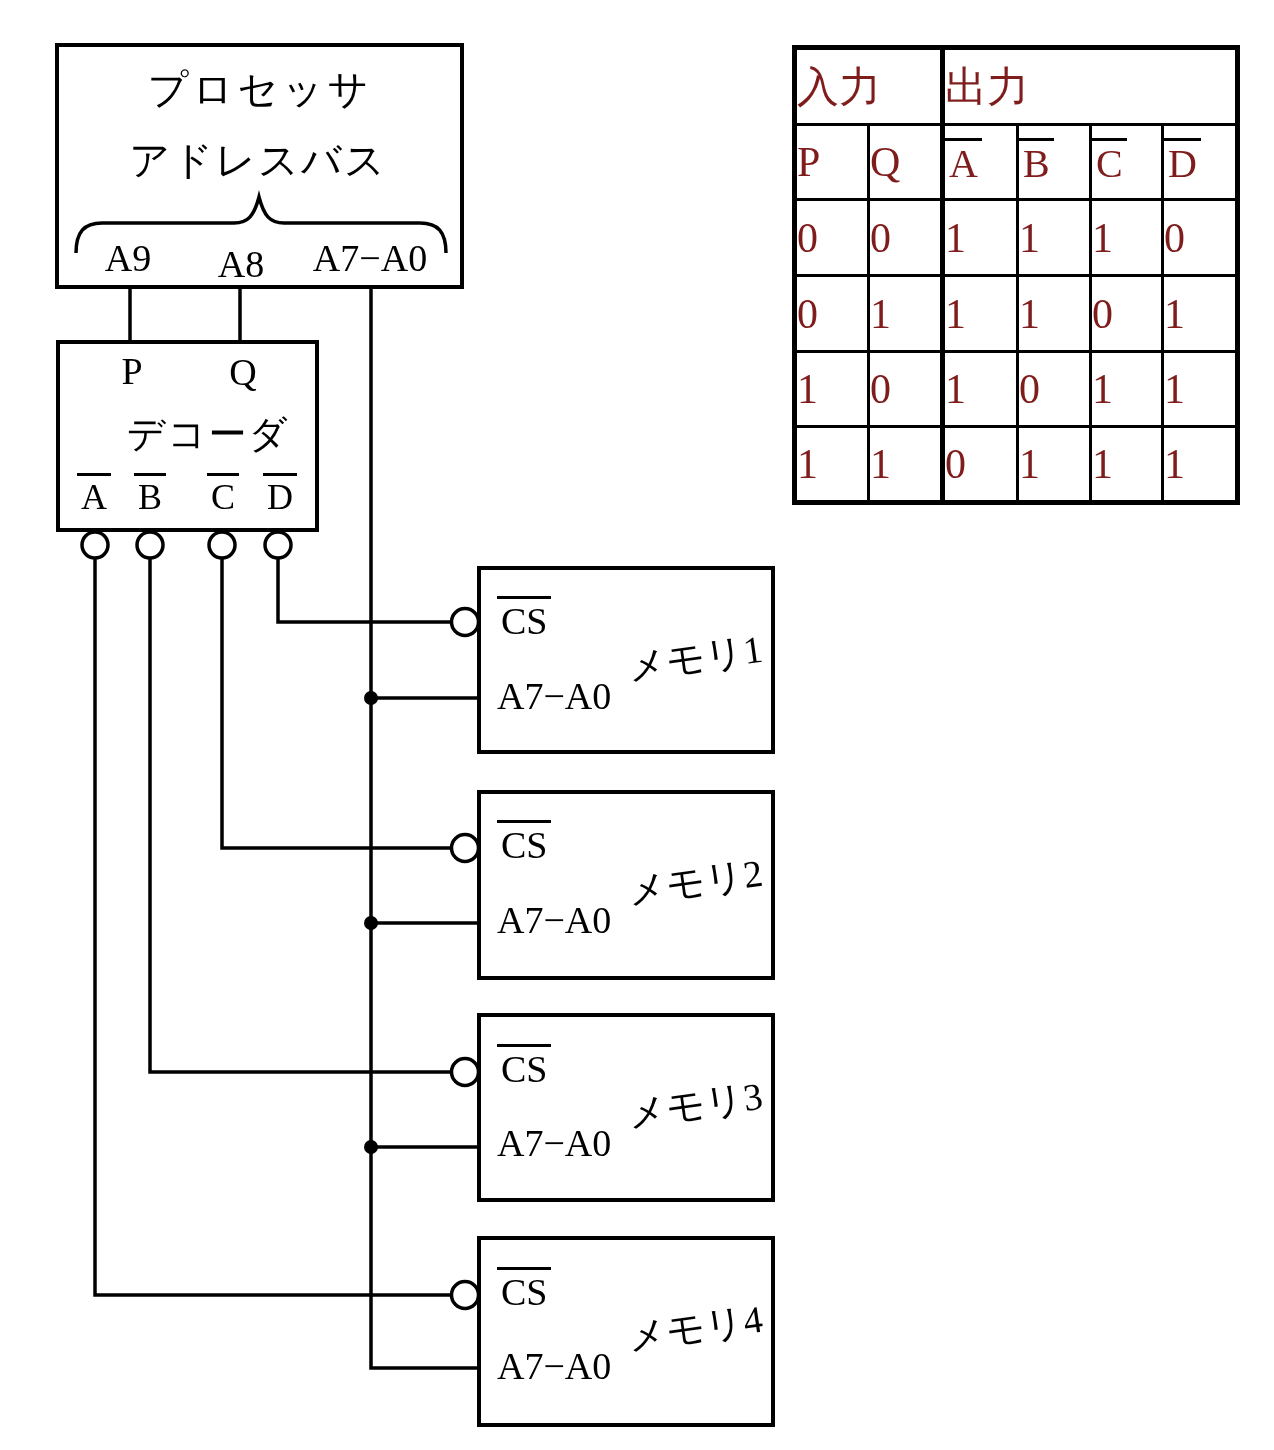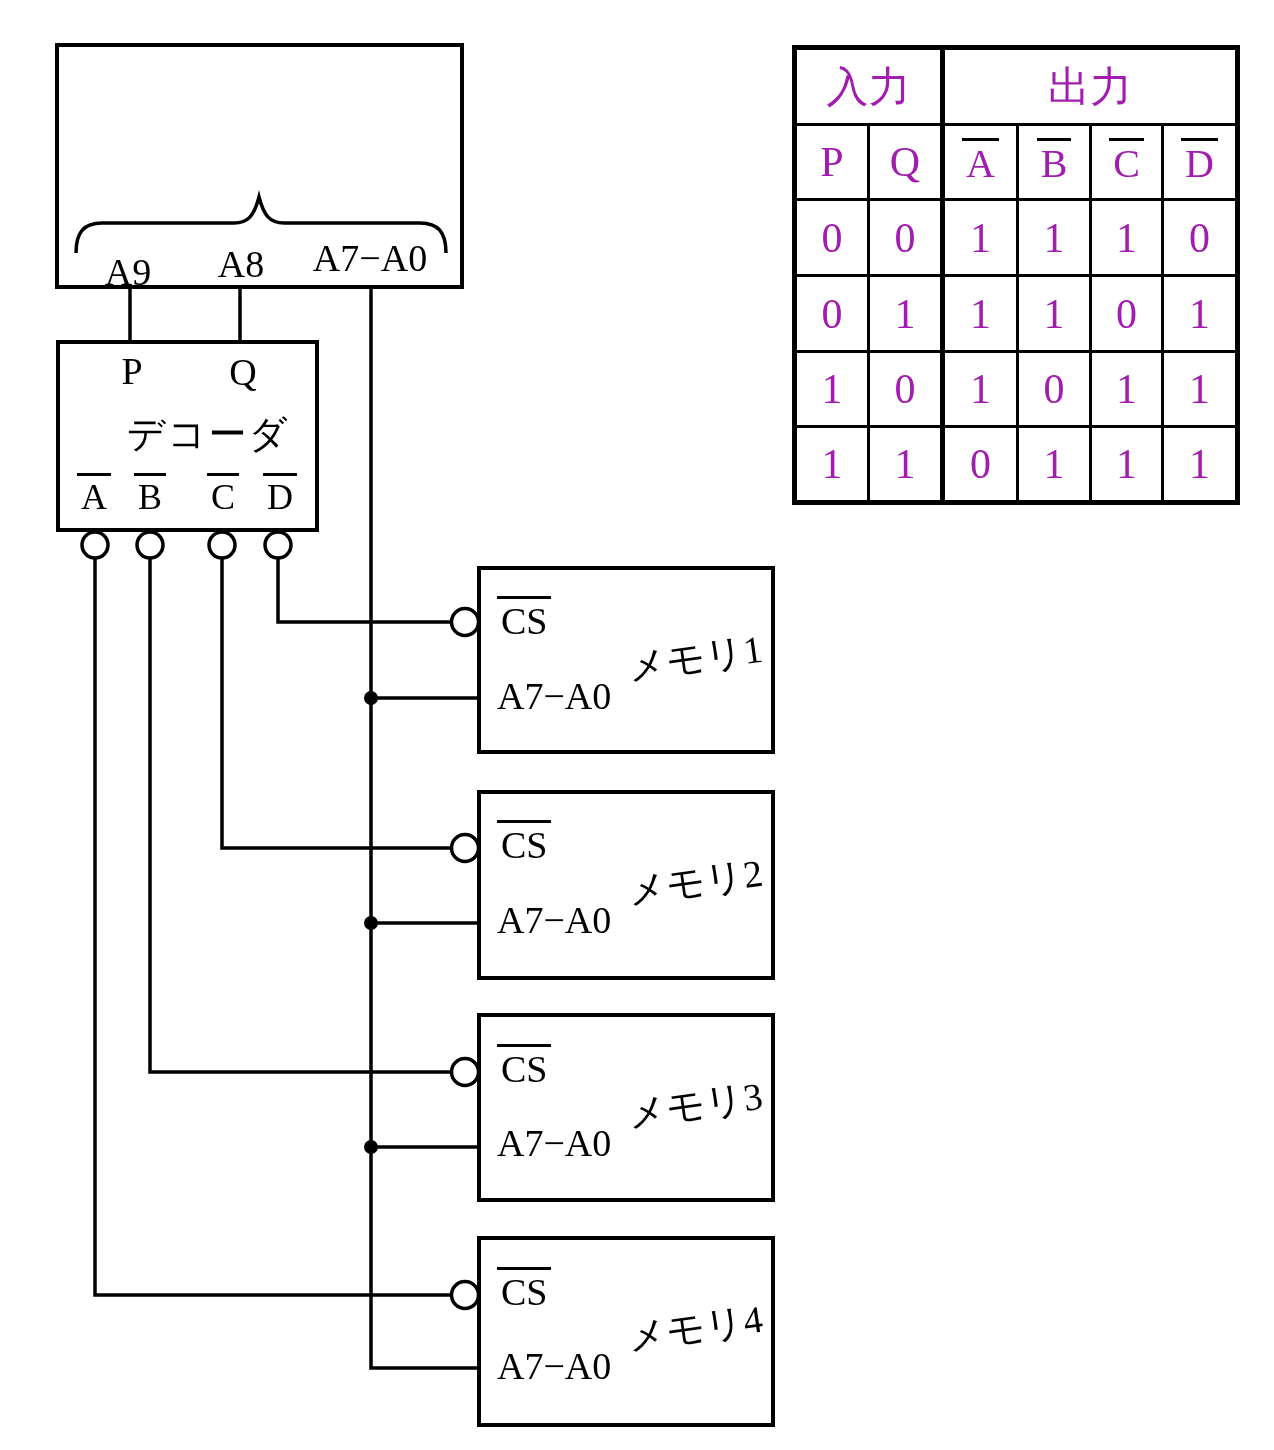--- a/index.html
+++ b/index.html
@@ -23,22 +23,22 @@
   .f38 { font-size:38px; }
   .f36 { font-size:36px; }
   .ls4 { letter-spacing:4px; }
   .ls2 { letter-spacing:2px; }
   table.truth {
     position:absolute; left:792px; top:45px; width:443px;
     border-collapse:collapse; table-layout:fixed;
     border:5px solid #000;
   }
   table.truth td {
-    border:3px solid #000; text-align:center; vertical-align:middle;
-    padding:0; font-size:42px; color:#a21caf;
+    border:3px solid #000; text-align:left; vertical-align:middle;
+    padding:0; font-size:42px; color:#7f1d1d;
   }
   table.truth td.sep { border-left-width:5px; }
   table.truth td .ov { font-size:40px; }
 </style>
 </head>
 <body>
 
 <div class="canvas">
 
   <svg class="wires" width="1274" height="1450" viewBox="0 0 1274 1450">
@@ -76,21 +76,23 @@
     <rect x="479" y="792" width="294" height="186" fill="#fff" stroke="#000" stroke-width="4"></rect>
     <rect x="479" y="1015" width="294" height="185" fill="#fff" stroke="#000" stroke-width="4"></rect>
     <rect x="479" y="1238" width="294" height="187" fill="#fff" stroke="#000" stroke-width="4"></rect>
 
     <circle cx="465" cy="622" r="13.5" fill="#fff" stroke="#000" stroke-width="3.5"></circle>
     <circle cx="465" cy="848" r="13.5" fill="#fff" stroke="#000" stroke-width="3.5"></circle>
     <circle cx="465" cy="1072" r="13.5" fill="#fff" stroke="#000" stroke-width="3.5"></circle>
     <circle cx="465" cy="1295" r="13.5" fill="#fff" stroke="#000" stroke-width="3.5"></circle>
   </svg>
 
-  <div class="lbl f38" style="left:128px; top:272px;">A9</div>
+  <div class="lbl f40 ls4" style="left:260px; top:90px;">プロセッサ</div>
+  <div class="lbl f40 ls2" style="left:258px; top:161px;">アドレスバス</div>
+  <div class="lbl f38" style="left:128px; top:258px;">A9</div>
   <div class="lbl f38" style="left:241px; top:264px;">A8</div>
   <div class="lbl f38" style="left:370px; top:258px;">A7−A0</div>
 
   <div class="lbl f38" style="left:132px; top:371px;">P</div>
   <div class="lbl f38" style="left:243px; top:372px;">Q</div>
   <div class="lbl f38 ls2" style="left:208px; top:434px;">デコーダ</div>
   <div class="lbl f36" style="left:94px; top:494px;">
     <span class="ov">A</span></div>
   <div class="lbl f36" style="left:150px; top:494px;">
     <span class="ov">B</span></div>

